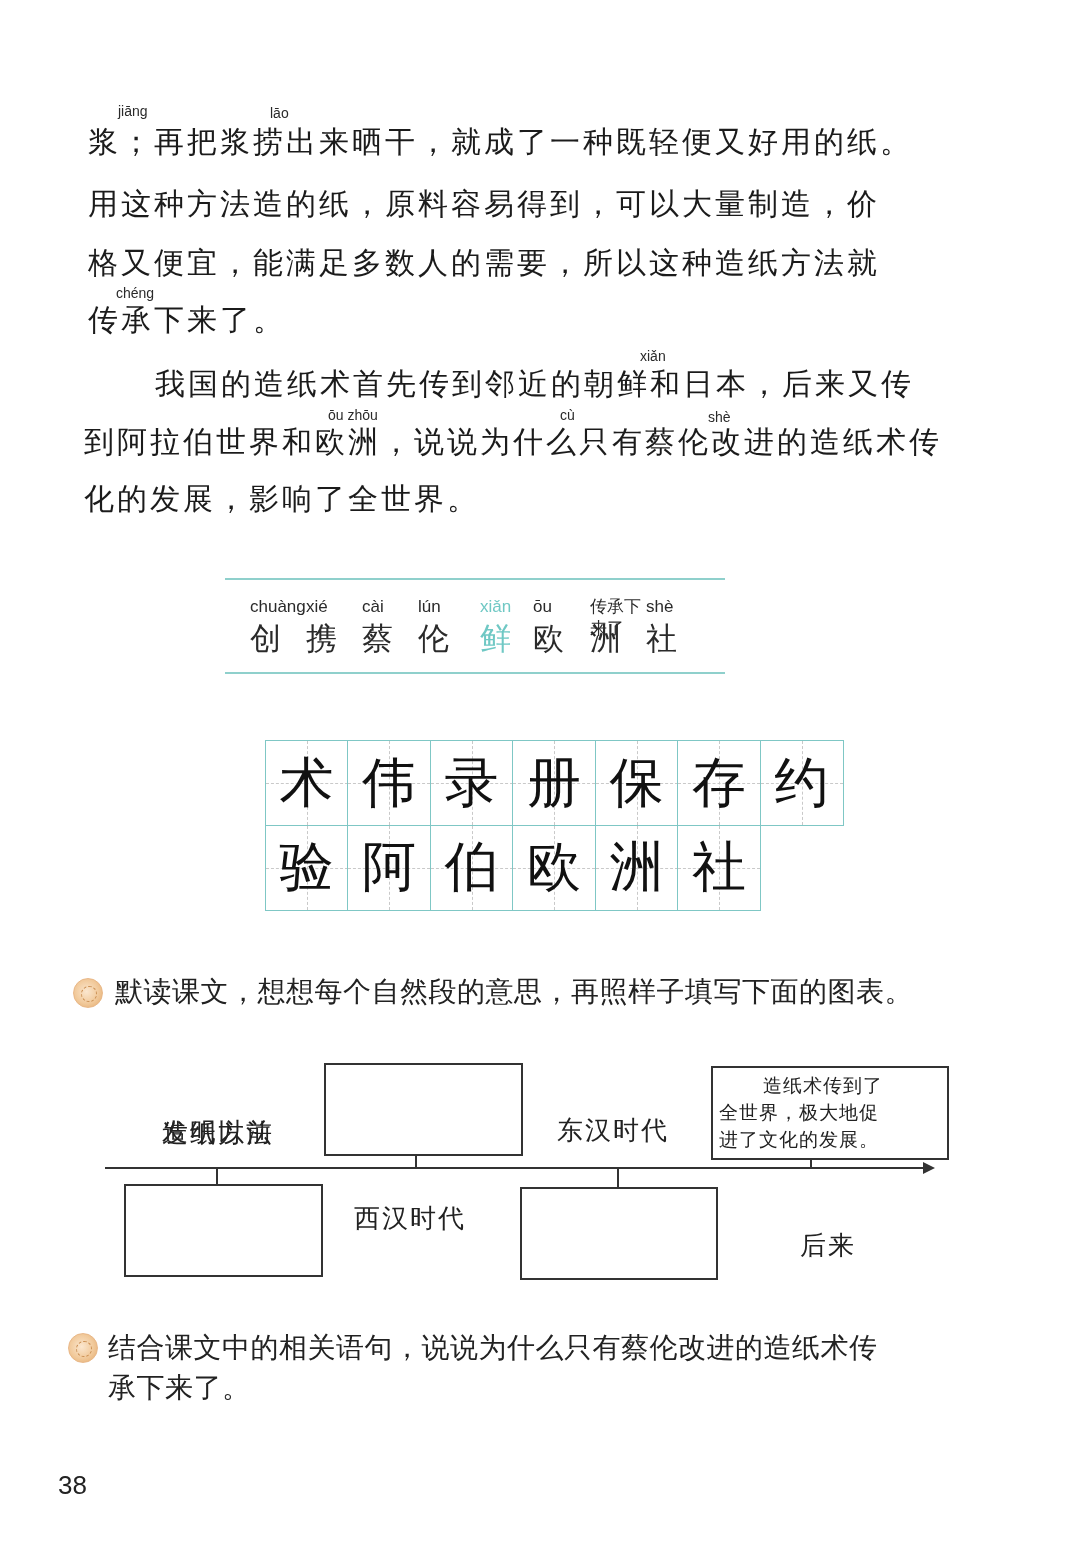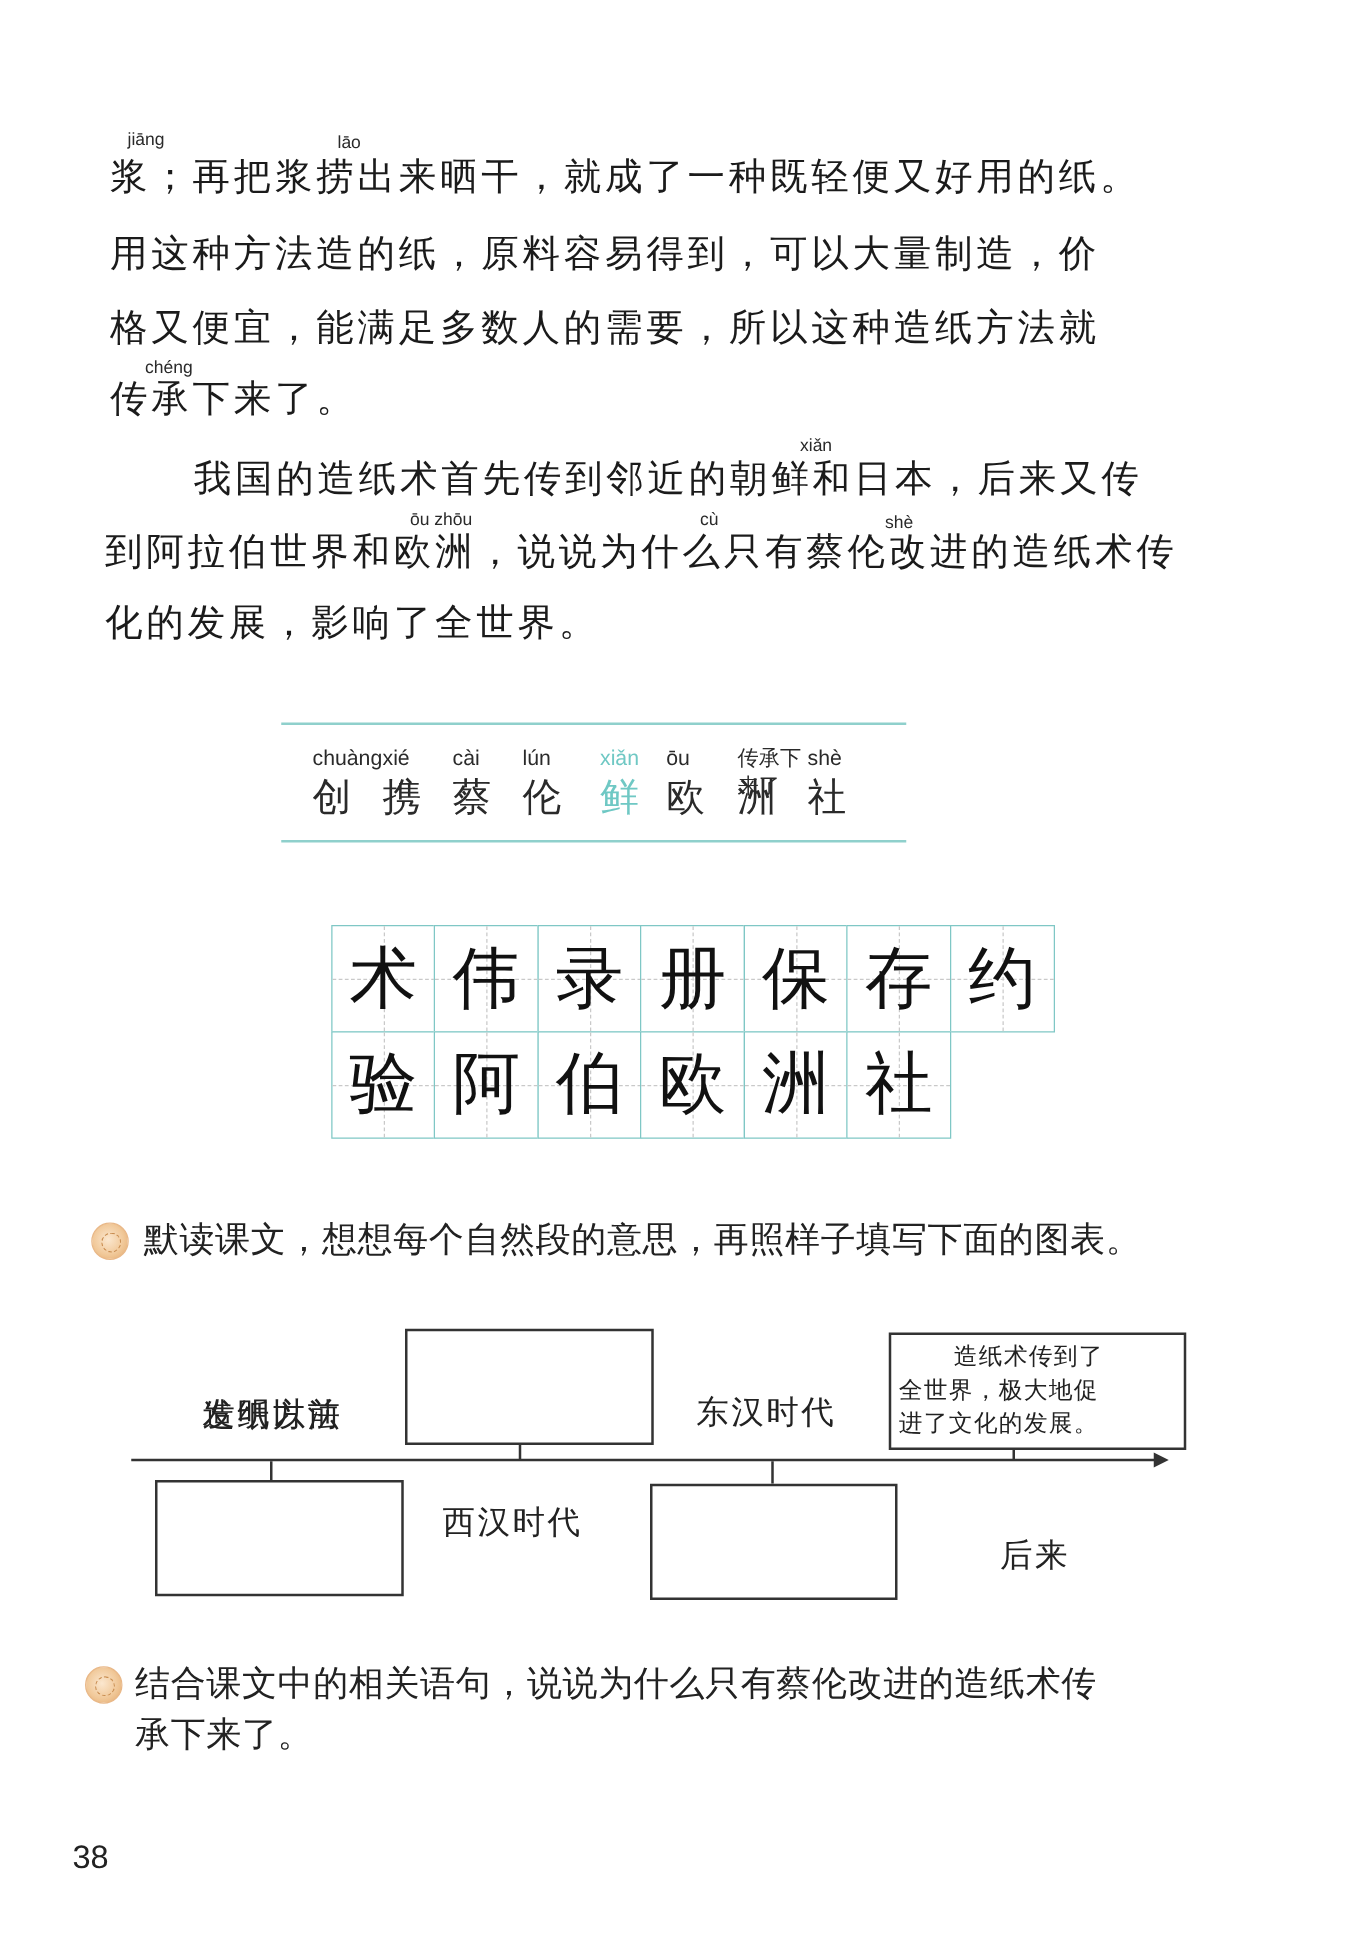--- a/index.html
+++ b/index.html
@@ -37,21 +37,21 @@
     .tl-label { position: absolute; font-size: 26px; line-height: 40px; color: #222; white-space: nowrap; letter-spacing: 2px; }
     .example-box { position: absolute; left: 711px; top: 1066px; width: 238px; height: 94px; border: 2px solid #333; padding: 4px 6px; font-size: 19px; line-height: 27px; color: #222; letter-spacing: 1px; }
     .example-box .indent { padding-left: 44px; }
 
     .page-num { position: absolute; left: 58px; top: 1470px; font-family: "Liberation Sans", "DejaVu Sans", sans-serif; font-size: 26px; color: #222; }
   </style>
 </head>
 <body>
 
 <div>
-  <span class="py" style="left:74px;top:103px;padding-left:28px;">jiāng</span>
+  <span class="py" style="left:90px;top:103px;padding-left:28px;">jiāng</span>
   <span class="py" style="left:270px;top:105px;">lāo</span>
   <div class="line" style="left:88px;top:124px;">浆；再把浆捞出来晒干，就成了一种既轻便又好用的纸。</div>
 
   <div class="line" style="left:88px;top:186px;">用这种方法造的纸，原料容易得到，可以大量制造，价</div>
 
   <div class="line" style="left:88px;top:245px;">格又便宜，能满足多数人的需要，所以这种造纸方法就</div>
 
   <span class="py" style="left:116px;top:285px;">chéng</span>
   <div class="line" style="left:88px;top:302px;">传承下来了。</div>
 

